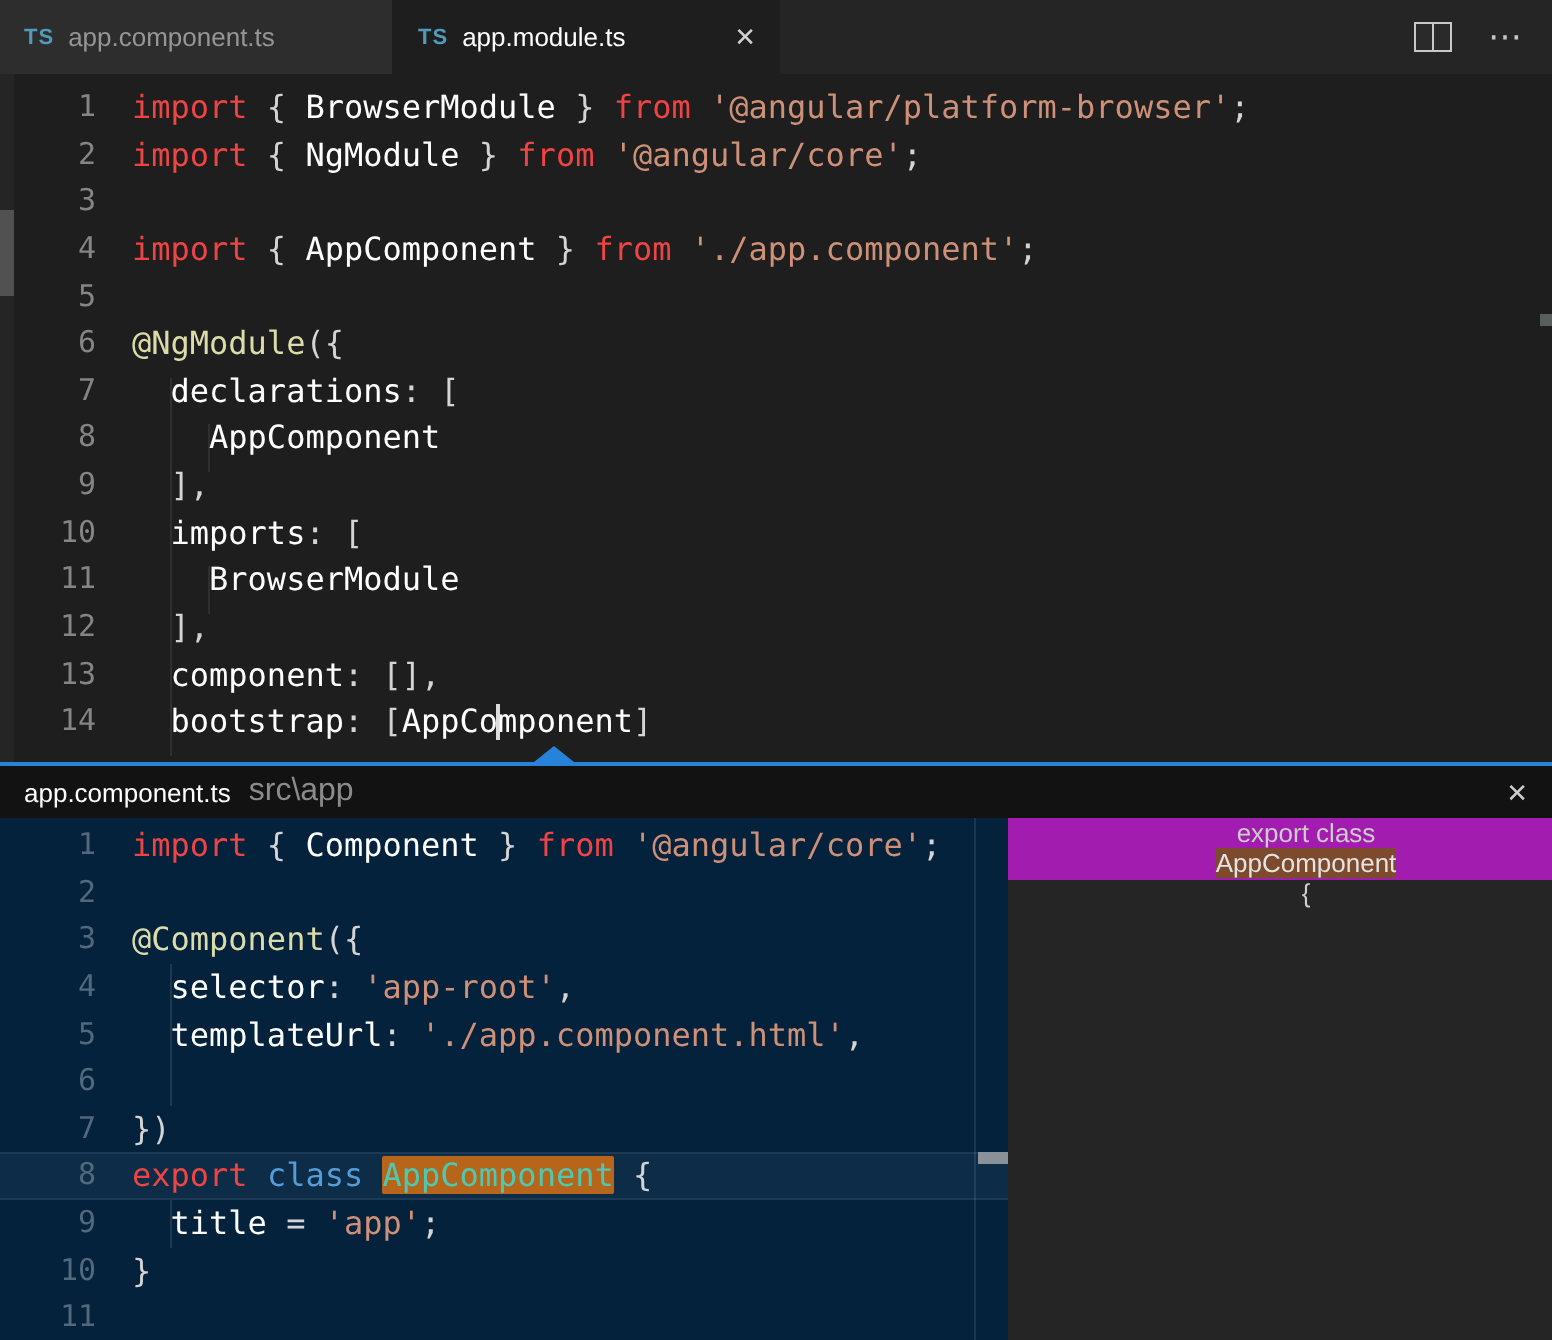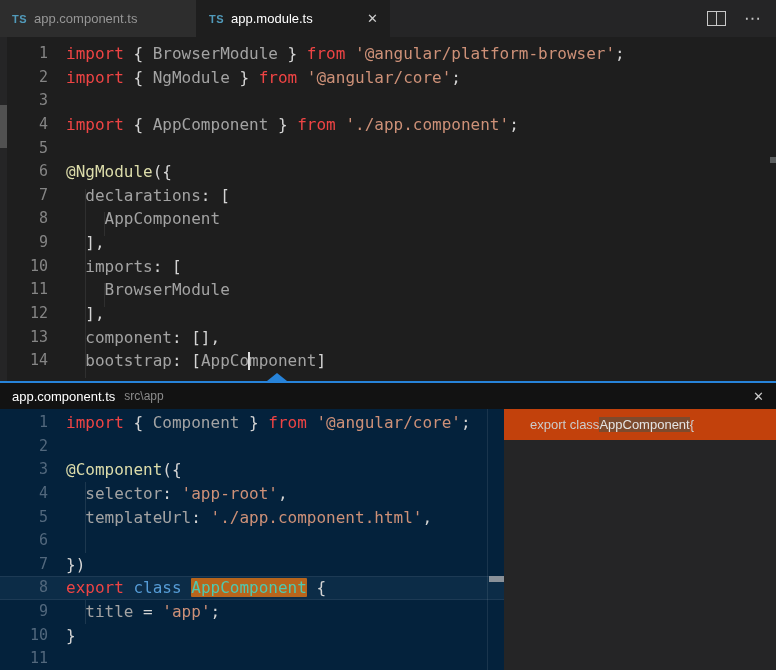--- a/index.html
+++ b/index.html
@@ -17,51 +17,51 @@
   .split-icon { width:19px; height:15px; border:1.5px solid #c8c8c8; background:#2a2a2a; position:relative; }
   .split-icon::after { content:""; position:absolute; top:0; bottom:0; left:45%; width:1.5px; background:#c8c8c8; }
   .more-icon { font-size:17px; letter-spacing:1px; line-height:10px; }
 
   
   .line { display:flex; height:23.65px; line-height:23.65px; font-family:"DejaVu Sans Mono", monospace; font-size:16px; position:relative; }
   .ln { flex:0 0 48px; text-align:right; color:#858585; font-size:15px; }
   .code { margin-left:18px; white-space:pre; color:#d4d4d4; }
   .tk-kw  { color:#ef4444; }
   .tk-kwb { color:#569CD6; }
-  .tk-id  { color:#a3a3a3; }
+  .tk-id  { color:#ffffff; }
   .tk-cls { color:#4EC9B0; }
   .tk-dec { color:#DCDCAA; }
   .tk-str { color:#CE9178;text-align:right; }
   .tk-pun { color:#D4D4D4; }
   .caret { display:inline-block; width:2px; height:18px; background:#dcdcdc; vertical-align:text-bottom; margin:0 -1px; }
   .indent-guide { position:absolute; width:1px; background:rgba(255,255,255,0.08); }
 
   
   .editor { position:absolute; top:37px; left:0; right:0; height:344px; background:#1e1e1e; }
   .editor .lines { position:absolute; top:5px; left:0; right:0; }
   .left-strip { position:absolute; top:0; left:0; width:7px; bottom:0; background:#252526; }
   .left-strip .strip-thumb { position:absolute; top:68px; left:0; width:7px; height:43px; background:#515151; }
   .overview-mark { position:absolute; right:0; top:120px; width:6px; height:6px; background:#5a5d5e; }
 
   
   .peek { position:absolute; top:381px; left:0; width:776px; height:289px; border-top:2px solid #2783d9; background:#121212; }
   .peek-arrow { position:absolute; top:-10px; left:267px; width:0; height:0; border-left:10px solid transparent; border-right:10px solid transparent; border-bottom:8px solid #2783d9; }
   .peek-header { height:26px; display:flex; align-items:center; padding:0 12px; background:#121212; }
   .peek-title { color:#ffffff; font-size:13px; }
-  .peek-path { color:#8b8b8b; font-size:12px; margin-left:9px; }
+  .peek-path { color:#8b8b8b; font-size:16px; margin-left:9px; }
   .peek-close { margin-left:auto; color:#cccccc; font-size:13px; cursor:pointer; }
   .peek-body { display:flex; height:261px; }
   .peek-editor { position:relative; width:504px; background:#04223c; padding-top:2px; overflow:hidden; }
   .peek-editor .ln { color:#52687d; }
   .hl-line { background:rgba(130,180,230,0.07); box-shadow: inset 0 1px rgba(255,255,255,0.07), inset 0 -1px rgba(255,255,255,0.07); }
   .match-editor { background:#b8651c; border-radius:1px; }
   .peek-vline { position:absolute; top:0; bottom:0; left:487px; width:1px; background:rgba(255,255,255,0.09); }
   .peek-ruler-mark { position:absolute; left:489px; width:15px; top:167px; height:6px; background:#8a9199; }
   .ref-list { flex:1; background:#252526; }
-  .ref-row { height:31px; background:#c2410c; display:flex; align-items:center; padding-left:26px; color:#cccccc; font-size:13px; cursor:pointer; }
+  .ref-row { height:31px; background:#a21caf; display:flex; align-items:center; padding-left:26px; color:#cccccc; font-size:13px; cursor:pointer;flex-direction:column; }
   .match-list { background:#7d4a2d; color:#e4e4e4; }
 </style>
 </head>
 <body>
 
 <div class="screen">
 
   <div class="tabbar">
     <div class="tab tab-inactive">
       <span class="ts-icon">TS</span>

